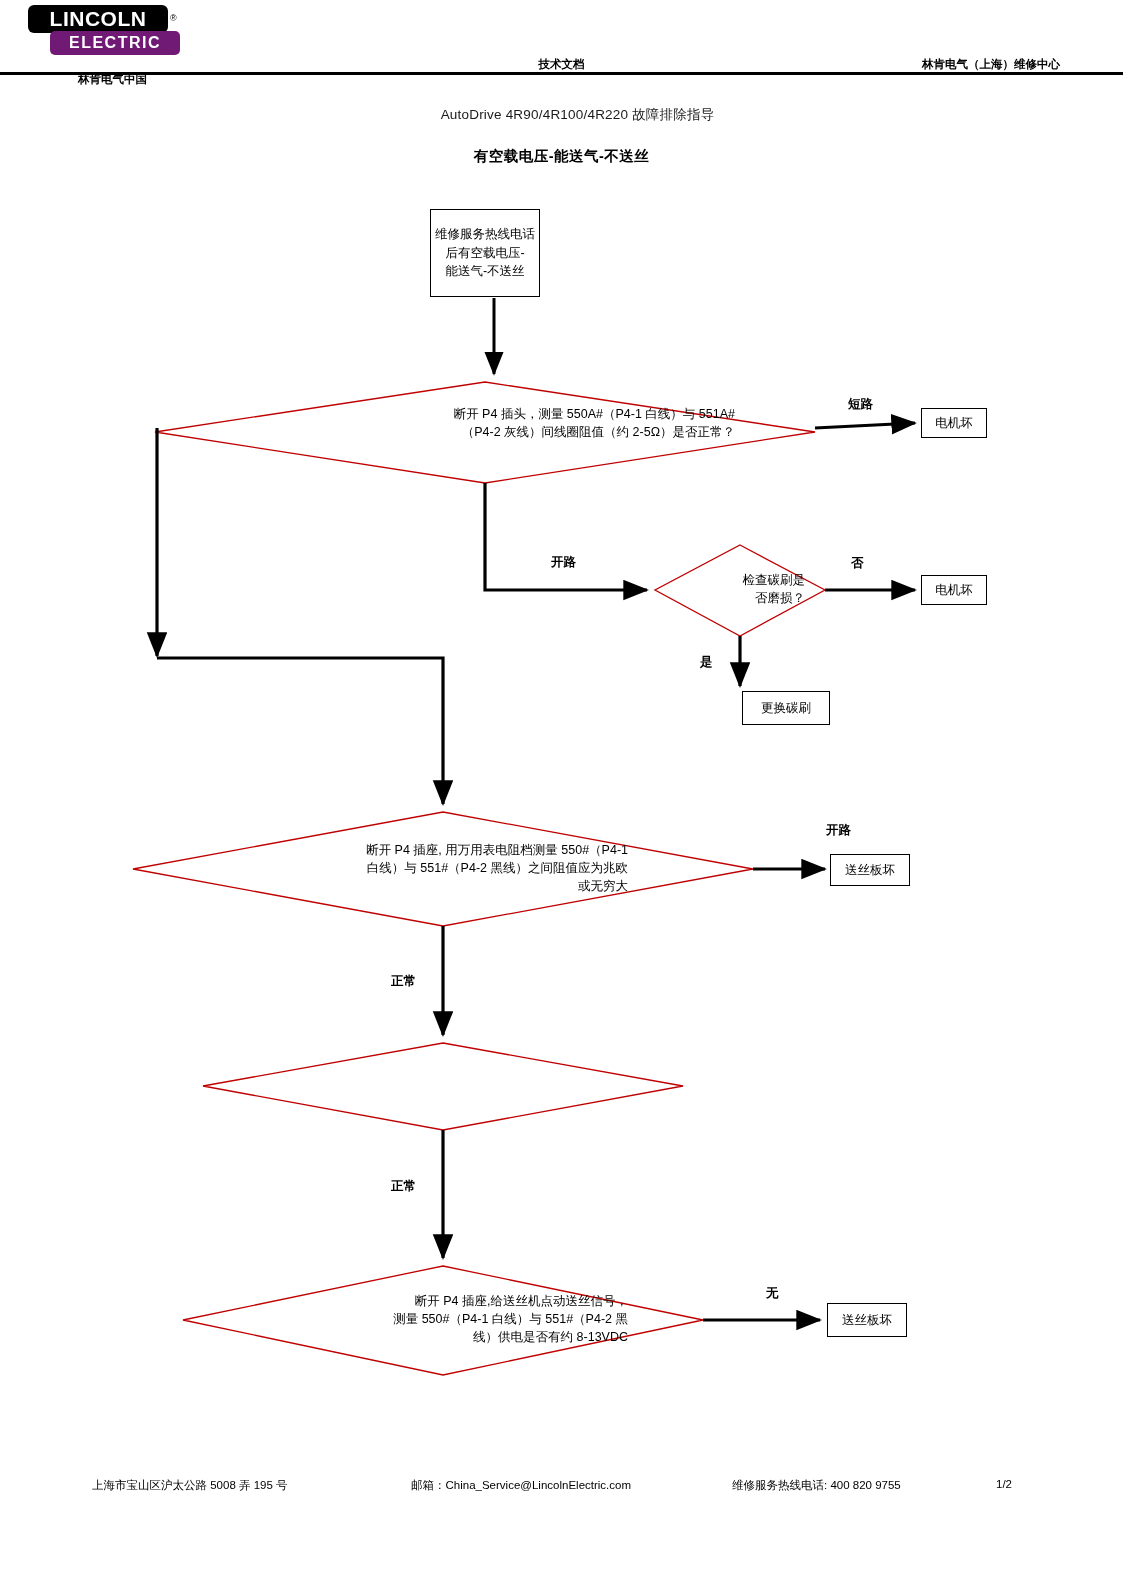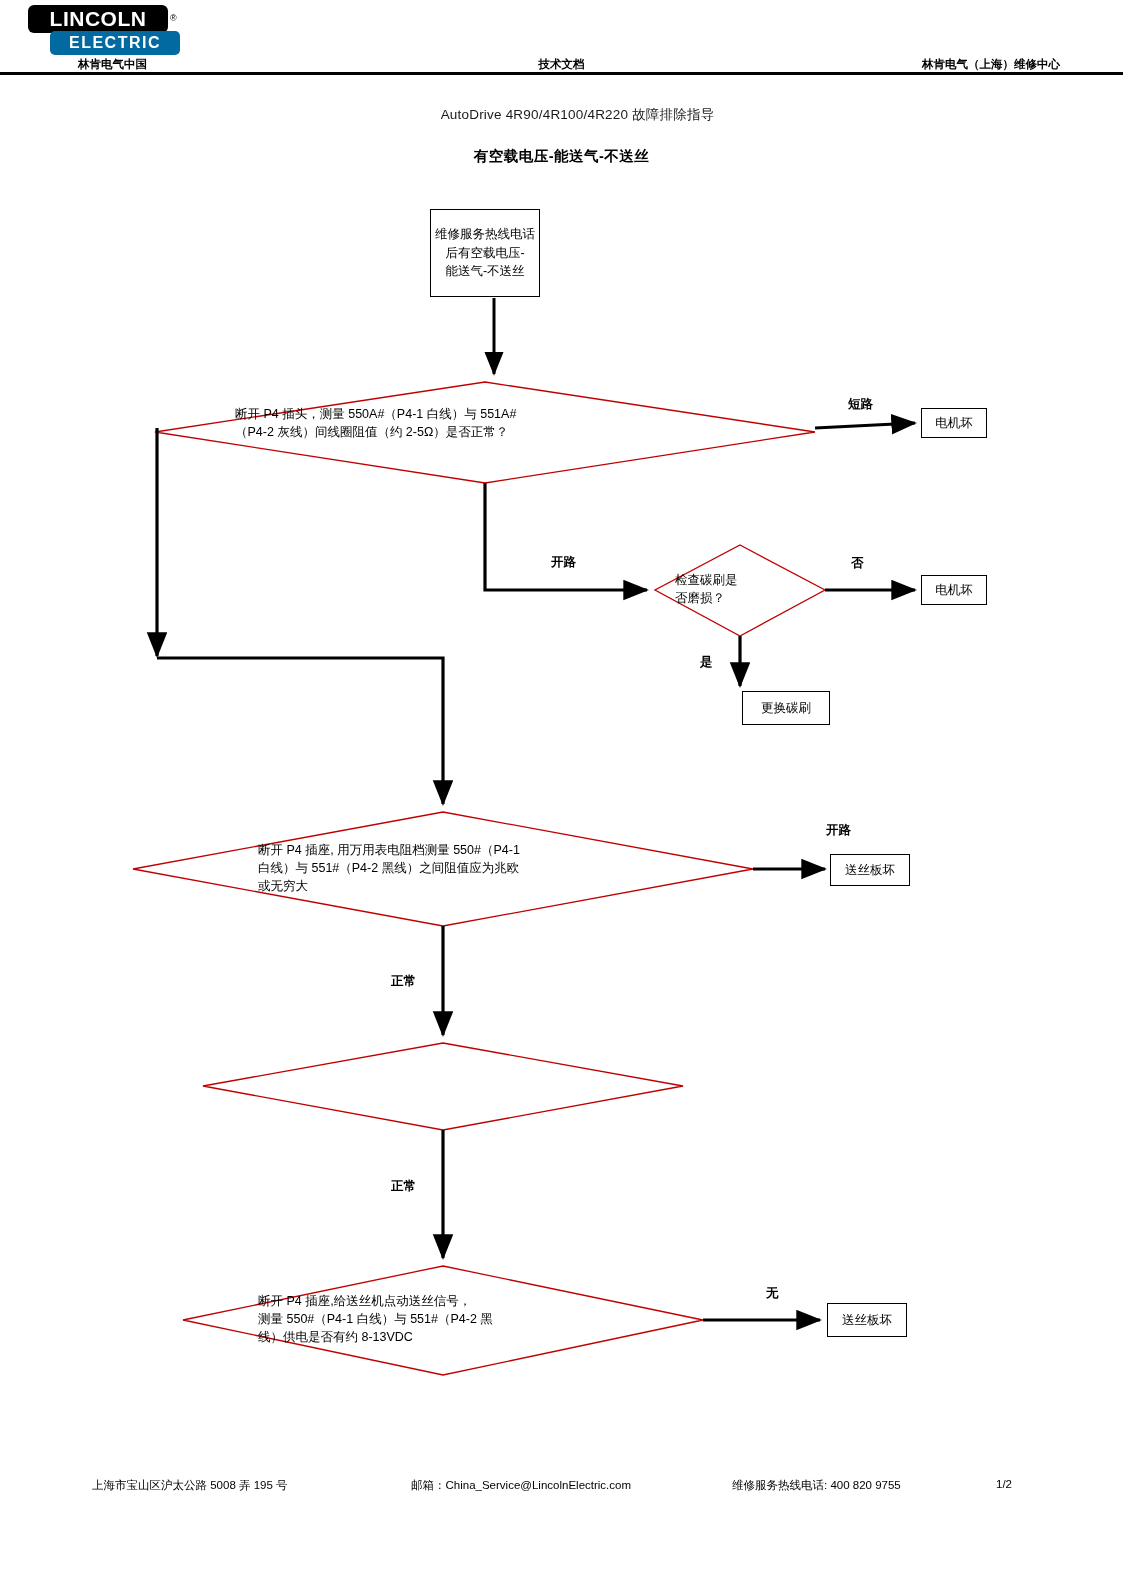--- a/index.html
+++ b/index.html
@@ -47,39 +47,39 @@
   .logo-reg {
     position: absolute;
     left: 142px; top: 8px;
     font-size: 9px;
     color: #000000;
   }
   .logo-red {
     position: absolute;
     left: 22px; top: 26px;
     width: 130px; height: 24px;
-    background: #0369a1;
+    background: #701a75;
     border-radius: 5px;
     color: #ffffff;
     font-weight: bold;
     font-size: 16px;
     letter-spacing: 1.5px;
     line-height: 24px;
     text-align: center;
     font-family: "Liberation Sans", sans-serif;
   }
   .hdr-txt {
     position: absolute;
     top: 57px;
     font-size: 11.5px;
     font-weight: bold;
     color: #000000;
     white-space: nowrap;
   }
-  #hdr-left   { left: 78px; }
+  #hdr-left   { left: 78px; margin-top: 15px; }
   #hdr-center { left: 0; width: 1123px; text-align: center; }
   #hdr-right  { right: 95px; }
   #hdr-rule {
     position: absolute;
     left: 0; top: 72px;
     width: 1123px; height: 3px;
     background: #000000;
   }
 
   
@@ -106,21 +106,21 @@
   
   #flow-svg {
     position: absolute;
     left: 0; top: 0;
     width: 1123px; height: 1588px;
   }
 
   
   .node-text {
     position: absolute;
-    text-align: left;
+    text-align: right;
     font-size: 12.5px;
     line-height: 1.45;
     color: #000000;
     pointer-events: none;
   }
   .proc-box {
     position: absolute;
     border: 1.6px solid #000000;
     background: #ffffff;
     box-sizing: border-box;

